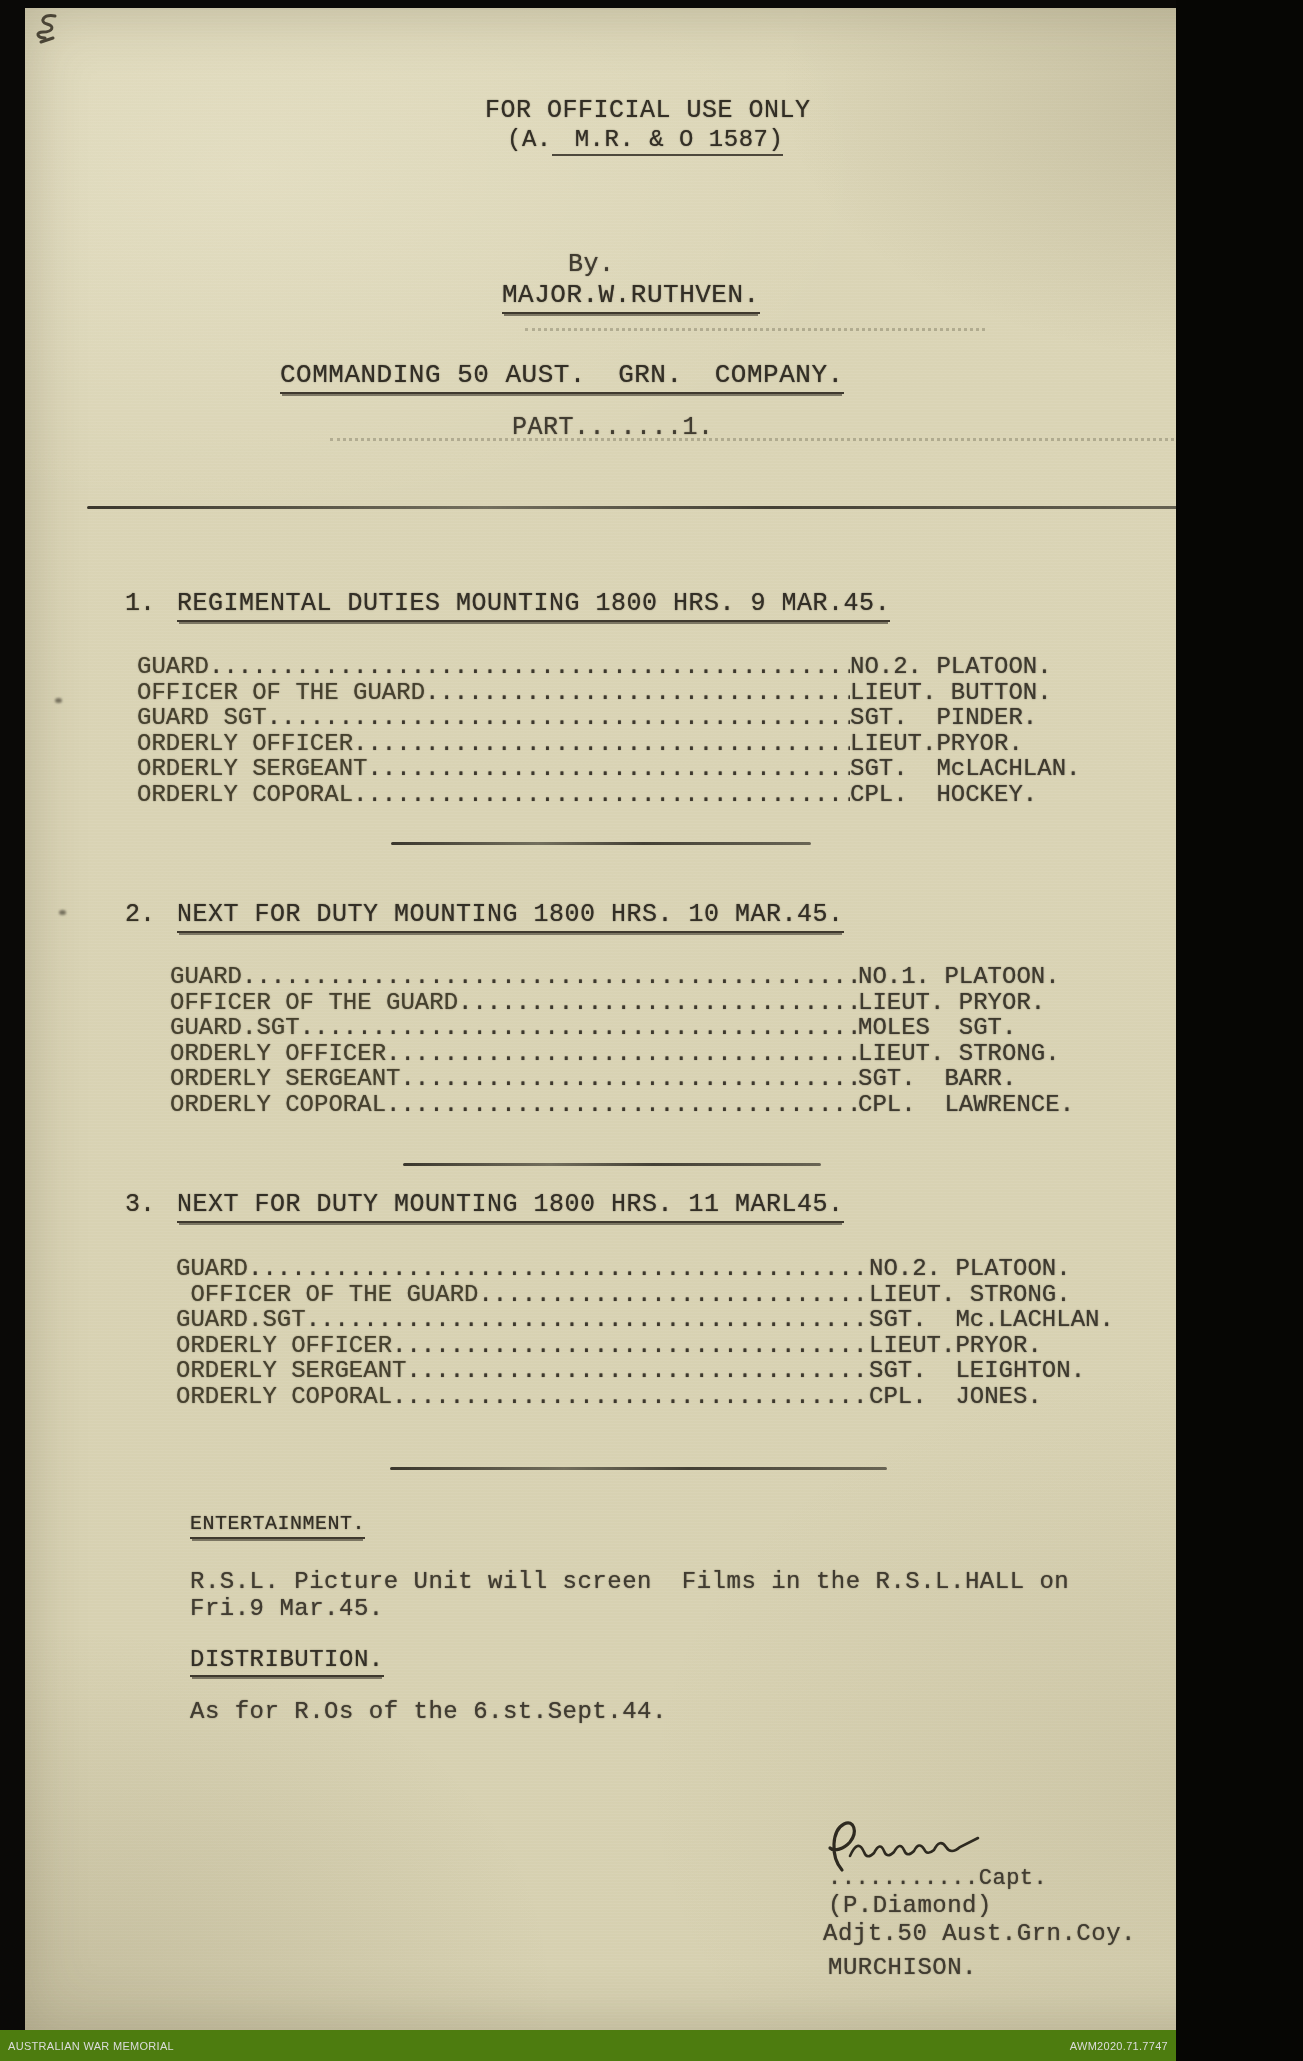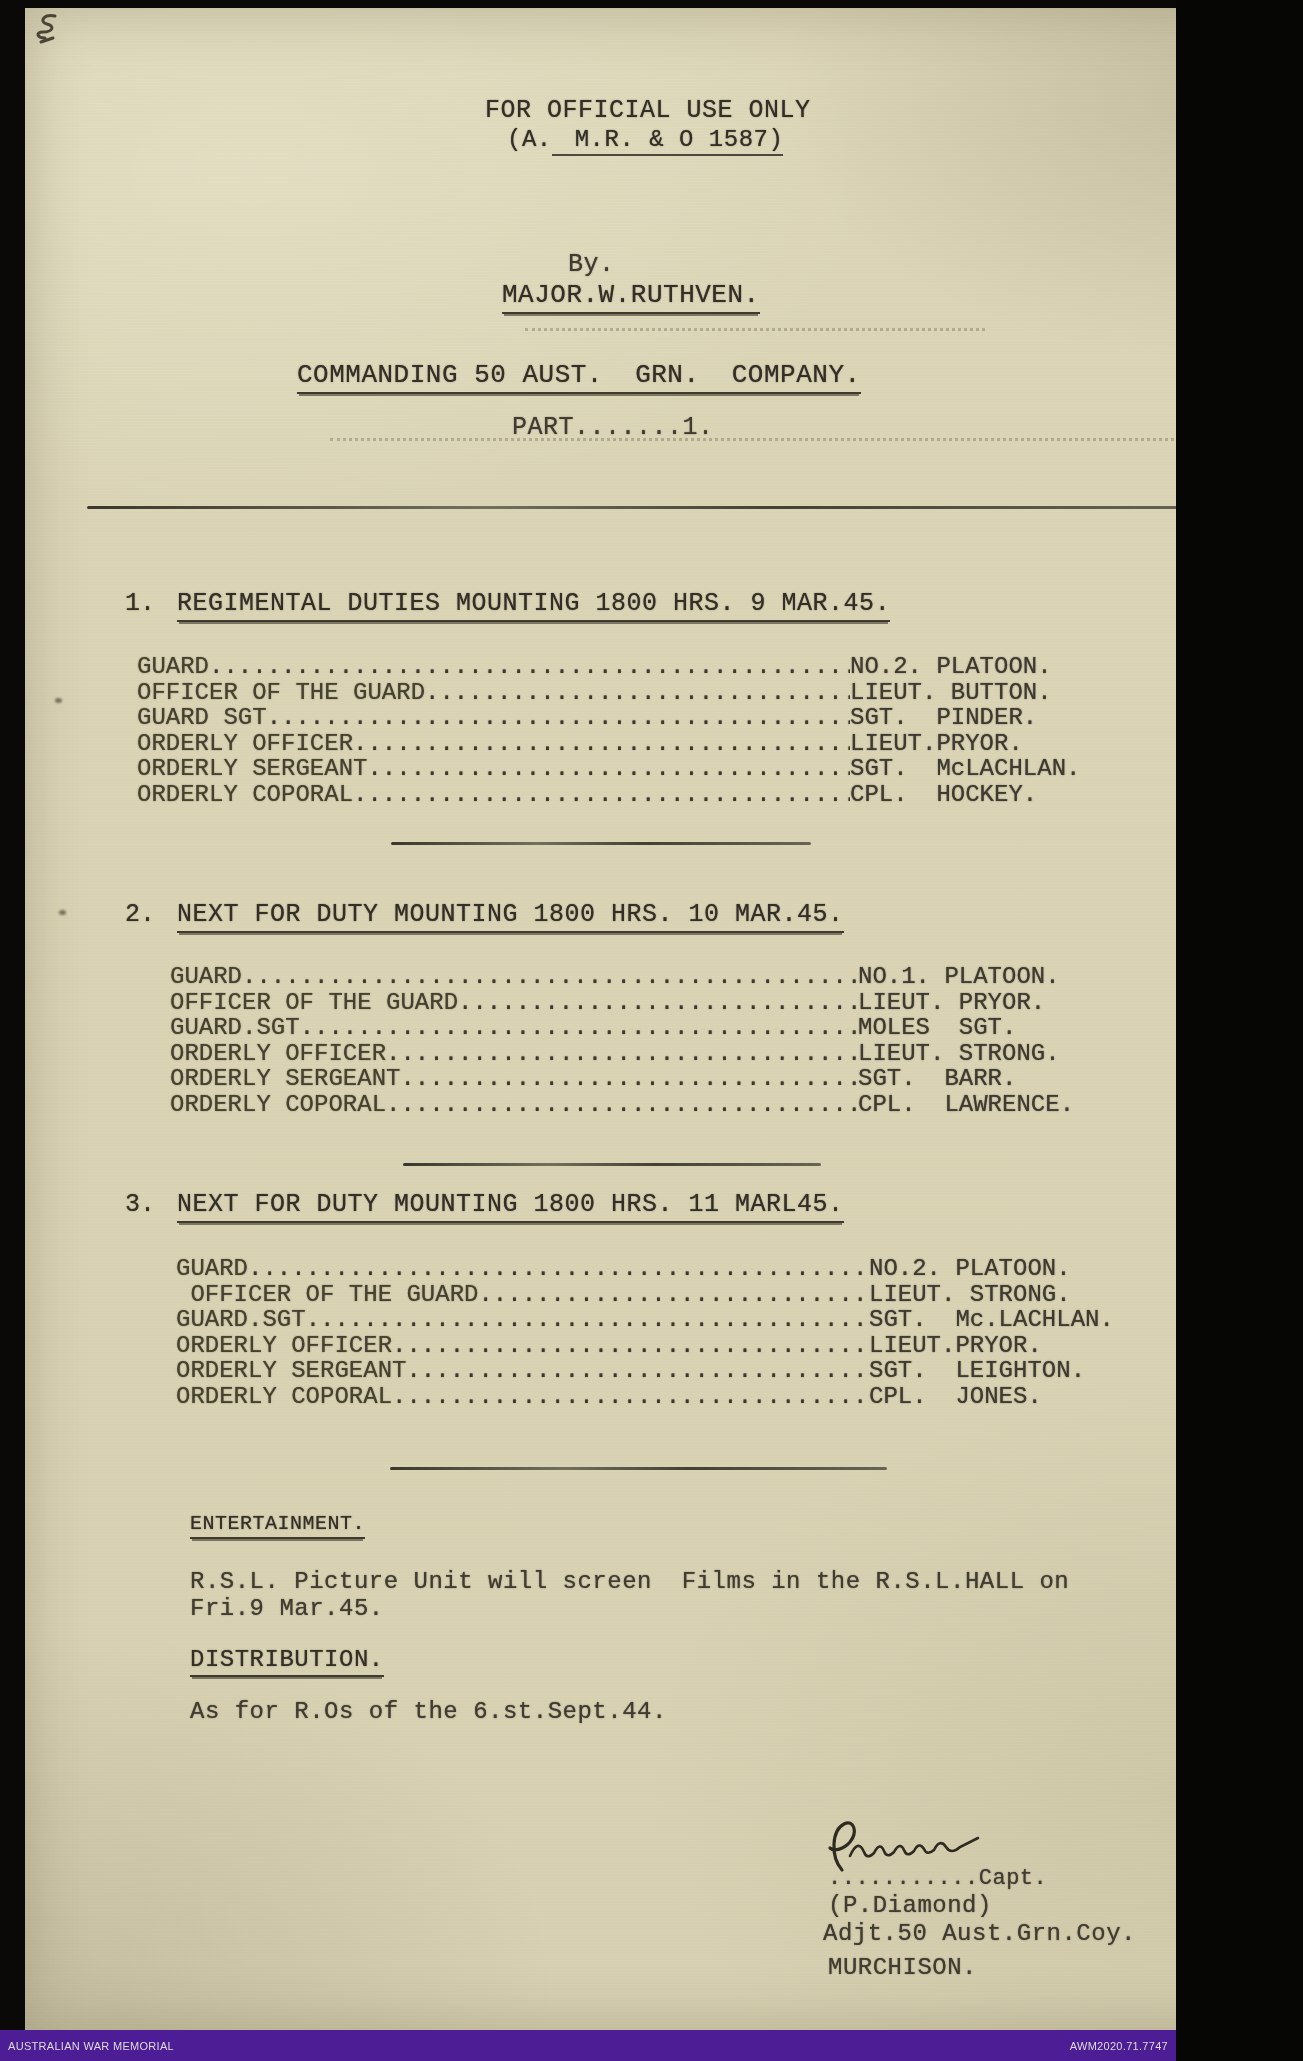--- a/index.html
+++ b/index.html
@@ -26,21 +26,21 @@
   .duty-row{display:flex;align-items:baseline;}
   .duty-row .lbl{white-space:pre;color:#46412f;text-shadow:0 0 1.3px rgba(66,60,45,.8);}
   .duty-row .dots{flex:1 1 auto;overflow:hidden;white-space:nowrap;color:#3d382d;
                   text-shadow:0 0 1px rgba(56,50,40,.8);}
   .duty-row .val{flex:0 0 252px;white-space:pre;color:#3e3a2f;text-shadow:0 0 1.3px rgba(56,50,40,.85);}
   .rule{position:absolute;height:3px;background:linear-gradient(90deg,
         rgba(30,27,20,.85), rgba(30,27,20,.55) 35%, rgba(30,27,20,.8) 60%, rgba(30,27,20,.6));
         border-radius:2px;filter:blur(.4px);}
   .ghost{position:absolute;border-bottom:3px dotted rgba(70,63,48,.28);height:2px;filter:blur(.5px);}
   .speck{position:absolute;width:7px;height:5px;background:rgba(40,35,25,.55);border-radius:50%;filter:blur(1px);}
-  .footer{position:absolute;left:0;bottom:0;width:100%;height:31px;background:#4c1d95;
+  .footer{position:absolute;left:0;bottom:0;width:100%;height:31px;background:#4d7c0f;
           display:flex;justify-content:space-between;align-items:center;padding:0 8px;box-sizing:border-box;
           font-family:"Liberation Sans","DejaVu Sans",sans-serif;font-size:11px;color:#dcdcdc;letter-spacing:.3px;}
   svg.sig{position:absolute;overflow:visible;}
   svg.sig path{stroke:#2e2a20;fill:none;stroke-linecap:round;}
   svg.scribble path{stroke:#4a4436;fill:none;stroke-linecap:round;}
 </style>
 </head>
 <body>
 
 <div class="stage">
@@ -54,21 +54,21 @@
 
     <div class="t dark" style="left:482px;top:118px;font-size:24px;"><span>(A.</span><span class="u">M.R. &amp; O 1587)</span></div>
 
 
     <div class="t" style="left:543px;top:230px;font-size:25px;margin-top:12px;">By.</div>
 
     <div class="t dark u2" style="left:477px;top:272px;font-size:26px;">MAJOR.W.RUTHVEN.</div>
 
     <div class="ghost" style="left:500px;top:318px;width:460px;"></div>
 
-    <div class="t dark u2" style="left:272px;top:352px;font-size:26px;">COMMANDING 50 AUST.  GRN.  COMPANY.</div>
+    <div class="t dark u2" style="left:255px;top:352px;font-size:26px;">COMMANDING 50 AUST.  GRN.  COMPANY.</div>
 
     <div class="ghost" style="left:305px;top:428px;width:850px;"></div>
 
     <div class="t" style="left:487px;top:405px;font-size:25px;">PART.......1.</div>
 
     <div class="rule" style="left:62px;top:498px;width:1140px;"></div>
 
     
     <div class="sec-head" style="left:100px;top:581px;">
       <span class="num">1.</span>

